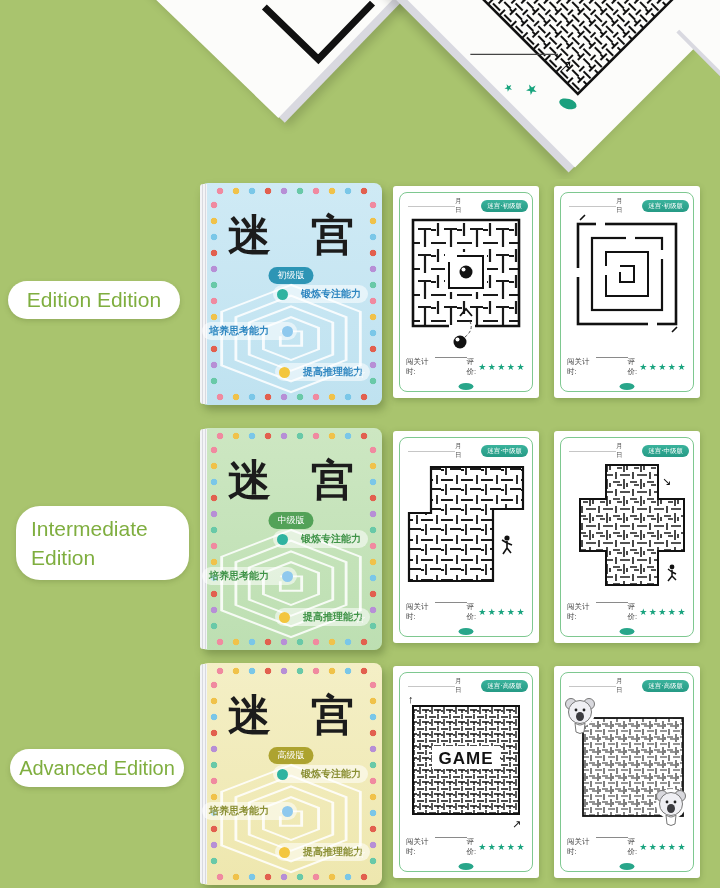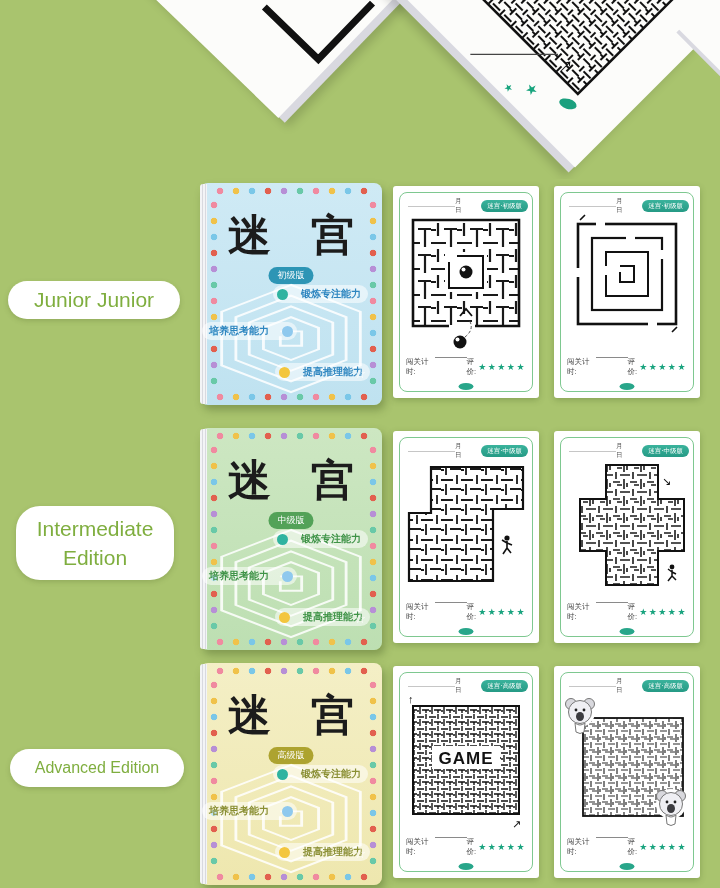--- a/index.html
+++ b/index.html
@@ -13,22 +13,22 @@
              box-shadow:0 9px 0 -1px #d9d9e0,0 14px 10px rgba(0,0,0,.15);}
   .tilt-right{width:350px;height:350px;left:400px;top:-255px;transform:rotate(45deg);
               box-shadow:0 9px 0 -1px #d9d9e0,0 14px 10px rgba(0,0,0,.15);}
   .tilt-sliver{width:70px;height:70px;left:693px;top:-6px;transform:rotate(45deg);
                box-shadow:0 5px 0 -1px #d9d9e0;}
 
   
   .lab{position:absolute;background:#fff;border-radius:24px;color:#7fae3f;
        display:flex;align-items:center;box-shadow:0 2px 5px rgba(80,100,40,.25);}
   .lab1{left:8px;top:281px;width:172px;height:38px;justify-content:center;font-size:21px;}
-  .lab2{left:16px;top:506px;width:158px;height:74px;font-size:21px;line-height:1.4;text-align:center;}
-  .lab3{left:10px;top:749px;width:174px;height:38px;justify-content:center;font-size:16px;}
+  .lab2{left:16px;top:506px;width:158px;height:74px;font-size:21px;padding-left:15px;line-height:1.4;}
+  .lab3{left:10px;top:749px;width:174px;height:38px;justify-content:center;font-size:20px;}
 
   
   .cover{position:absolute;left:200px;width:182px;height:222px;border-radius:8px;
          box-shadow:3px 5px 9px rgba(55,75,25,.35);}
   .cover.c1{background:linear-gradient(#cfeaf5,#bfe2f0);}
   .cover.c2{background:linear-gradient(#cde7c2,#bddfb2);}
   .cover.c3{background:linear-gradient(#f4efc6,#eee7ae);}
   .spine{position:absolute;left:0;top:1px;bottom:1px;width:7px;border-radius:3px 0 0 3px;
          background:repeating-linear-gradient(90deg,#f3f4f6 0 2px,#d8d9df 2px 3px);}
   .dots{position:absolute;pointer-events:none;background-repeat:repeat-x;
@@ -136,21 +136,21 @@
         <path d="M196 344 L258 282" stroke="#444" stroke-width="1.2"></path>
         <text x="258" y="330" font-size="14" fill="#17a47d">★</text>
         <text x="242" y="344" font-size="10" fill="#17a47d">★</text>
         <ellipse cx="300" cy="310" rx="9" ry="5" fill="#1ba07e" transform="rotate(-28 300 310)"></ellipse>
       </svg>
     </div>
     <div class="tilt tilt-sliver"></div>
   </div>
 
   <div class="lab lab1">
-    <span>Junior Junior</span>
+    <span>Edition Edition</span>
   </div>
   <div class="lab lab2">
     <span>Intermediate Edition</span>
   </div>
   <div class="lab lab3">
     <span>Advanced Edition</span>
   </div>
 
   <div class="cover c1" style="top:183px">
     <div class="spine"></div>

